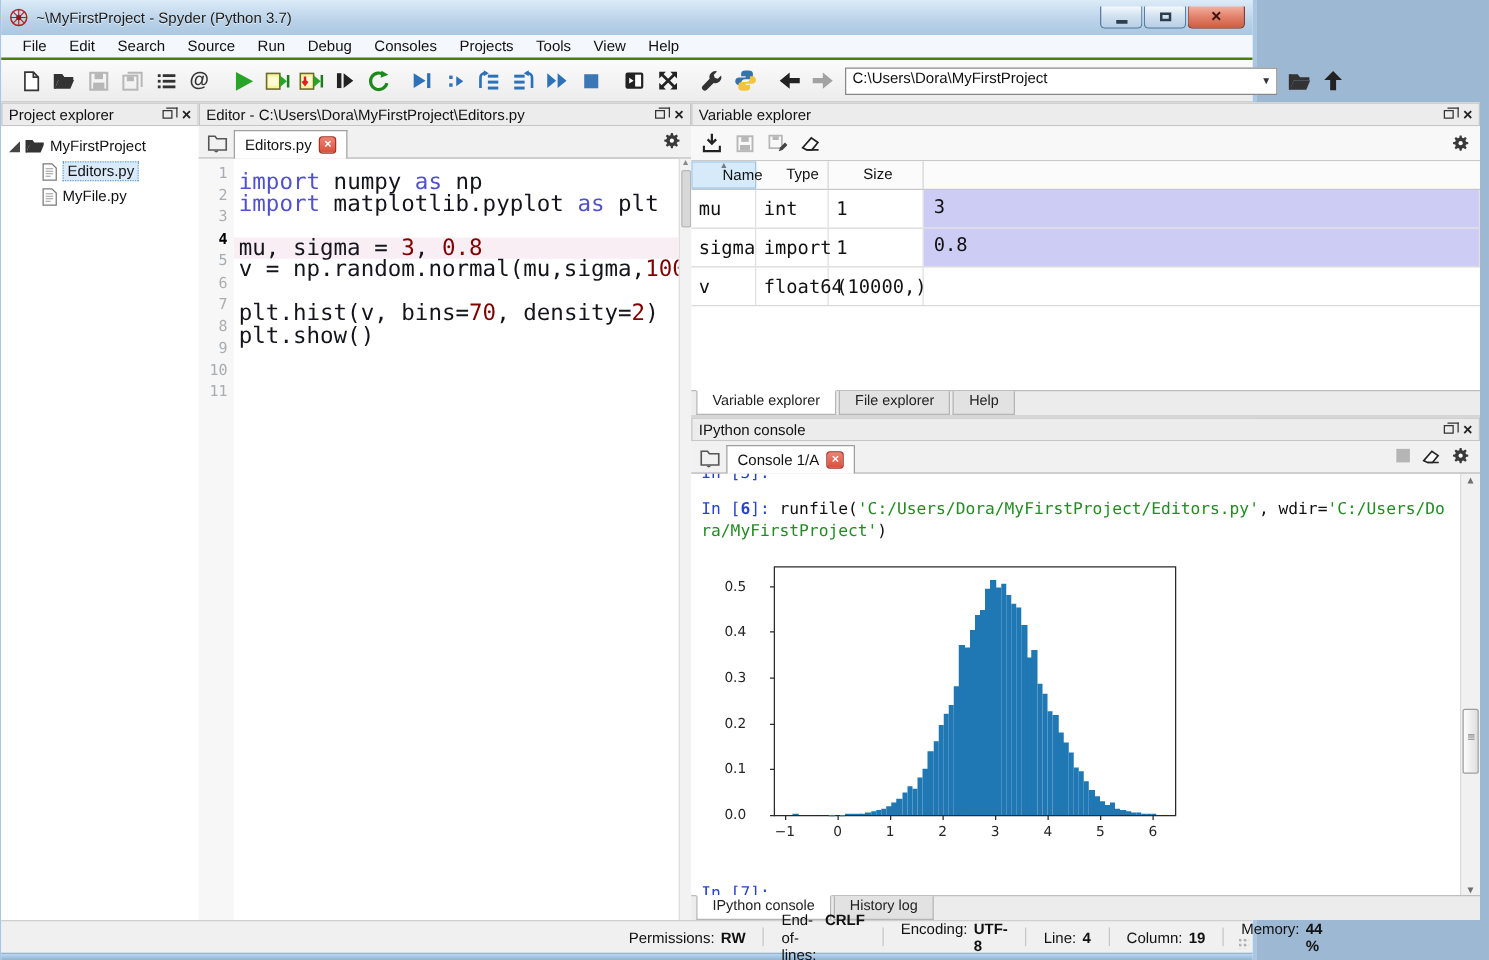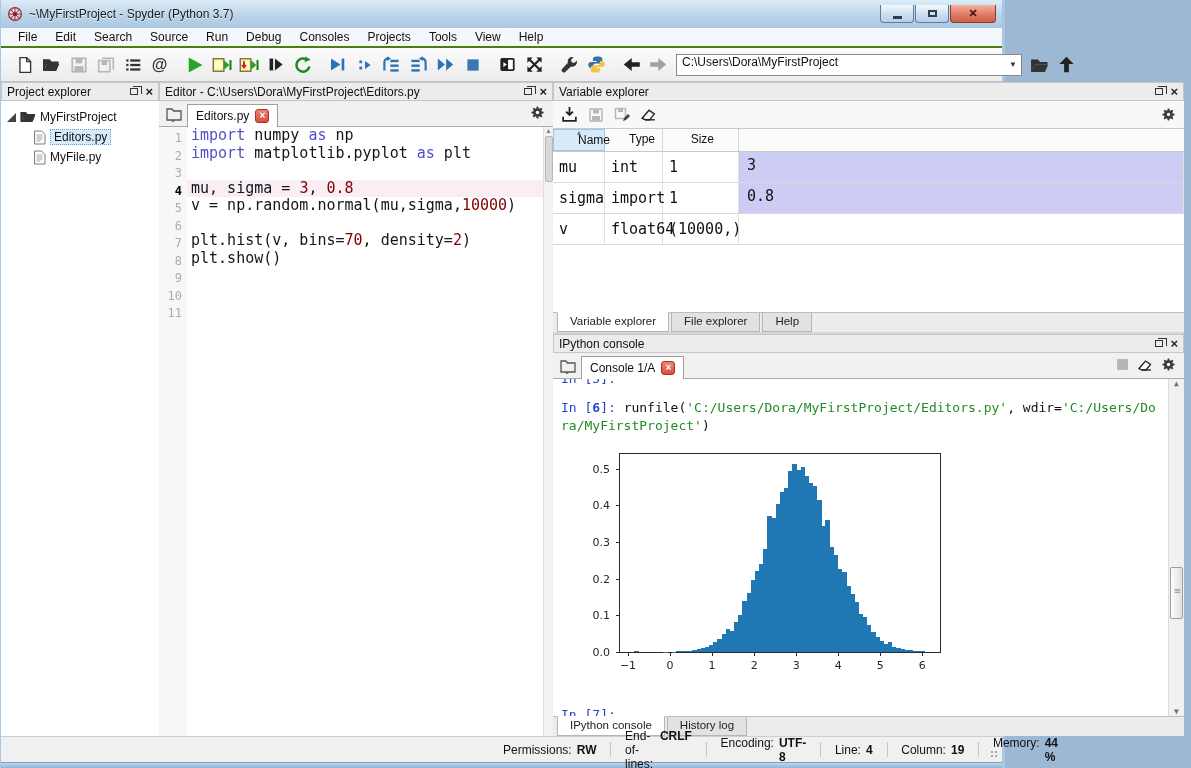--- a/index.html
+++ b/index.html
@@ -67,21 +67,21 @@
   .redx { width:14px; height:14px; background:linear-gradient(#ee8373,#d9503c); border:1px solid #a63325;
     border-radius:3px; color:#fff; font-size:10px; font-weight:bold; line-height:12px; text-align:center; }
   .tab-spacer { flex:1; }
   .tabrow-btns { display:flex; align-items:center; gap:8px; padding:0 8px 2px 0; align-self:center; }
 
   .codewrap { flex:1; display:flex; min-height:0; background:#fff; }
   .gutter { width:28px; background:#f7f7f7; text-align:right; padding:3px 5px 0 0;
     font-family:"DejaVu Sans Mono", monospace; font-size:12px; color:#a9adb2; }
   .gutter div { height:17.5px; line-height:17.5px; }
   .gutter div.cur { color:#000; font-weight:bold; }
-  .code { flex:1; padding-top:0; font-family:"DejaVu Sans Mono", monospace; font-size:15px; color:#14141c; white-space:pre; overflow:hidden; }
+  .code { flex:1; padding-top:10px; font-family:"DejaVu Sans Mono", monospace; font-size:18px; color:#14141c; white-space:pre; overflow:hidden; }
   .code .ln { height:17.5px; line-height:17.5px; padding-left:4px; }
   .code .ln.cur { background:#f8eef4; }
   .kw { color:#5050d0; }
   .num { color:#800000; }
   .ed-scroll { width:10px; background:#f2f2f2; border-left:1px solid #dedede; display:flex; flex-direction:column; align-items:center; font-size:7px; color:#8a8a8a; }
   .ed-scroll .thumb { width:8px; height:46px; background:#d8d8d8; border:1px solid #b7b7b7; border-radius:2px; margin-top:2px; }
 
   .rightcol { width:631px; flex:0 0 631px; display:flex; flex-direction:column; min-height:0; }
   .varexp { height:250px; flex:0 0 250px; }
   .vtoolbar { height:27px; flex:0 0 27px; background:#f8f8f8; display:flex; align-items:center; gap:10px; padding:0 8px; }
@@ -114,21 +114,21 @@
   .con-scroll .track { flex:1; width:100%; position:relative; }
   .con-scroll .thumb { position:absolute; top:56%; left:1px; width:13px; height:52px;
     background:linear-gradient(90deg,#fdfdfd,#dfdfdf); border:1px solid #9d9d9d; border-radius:2px; }
   .con-scroll .thumb:before { content:"≡"; position:absolute; left:3px; top:17px; color:#8a8a8a; font-size:10px; }
 
   
   .figure { position:relative; width:380px; height:232px; margin:14px 0 0 20px; background:#fff;
     font-family:"DejaVu Sans", sans-serif; font-size:11px; color:#262626; }
   .axes { position:absolute; left:38px; top:4px; width:322px; height:200px; border:1px solid #2a2a2a; }
   .hbar { position:absolute; bottom:0; }
-  .ytick { position:absolute; right:100%; margin-right:10px; transform:translateY(-50%); white-space:nowrap; }
+  .ytick { position:absolute; right:100%; margin-right:23px; transform:translateY(-50%); white-space:nowrap; }
   .ytickline { position:absolute; right:100%; width:4px; height:1px; background:#2a2a2a; }
   .xtick { position:absolute; top:100%; margin-top:7px; transform:translateX(-50%); }
   .xtickline { position:absolute; top:100%; width:1px; height:4px; background:#2a2a2a; }
 
   
   .statusbar { height:26px; flex:0 0 26px; background:#f0f0f0; border-top:1px solid #cfcfcf;
     display:flex; align-items:center; font-size:12px; position:relative; }
   .sgroup { display:flex; align-items:center; margin-left:488px; gap:0; }
   .sitem { display:flex; gap:5px; padding:0 14px; }
   .sitem b { font-weight:bold; }

